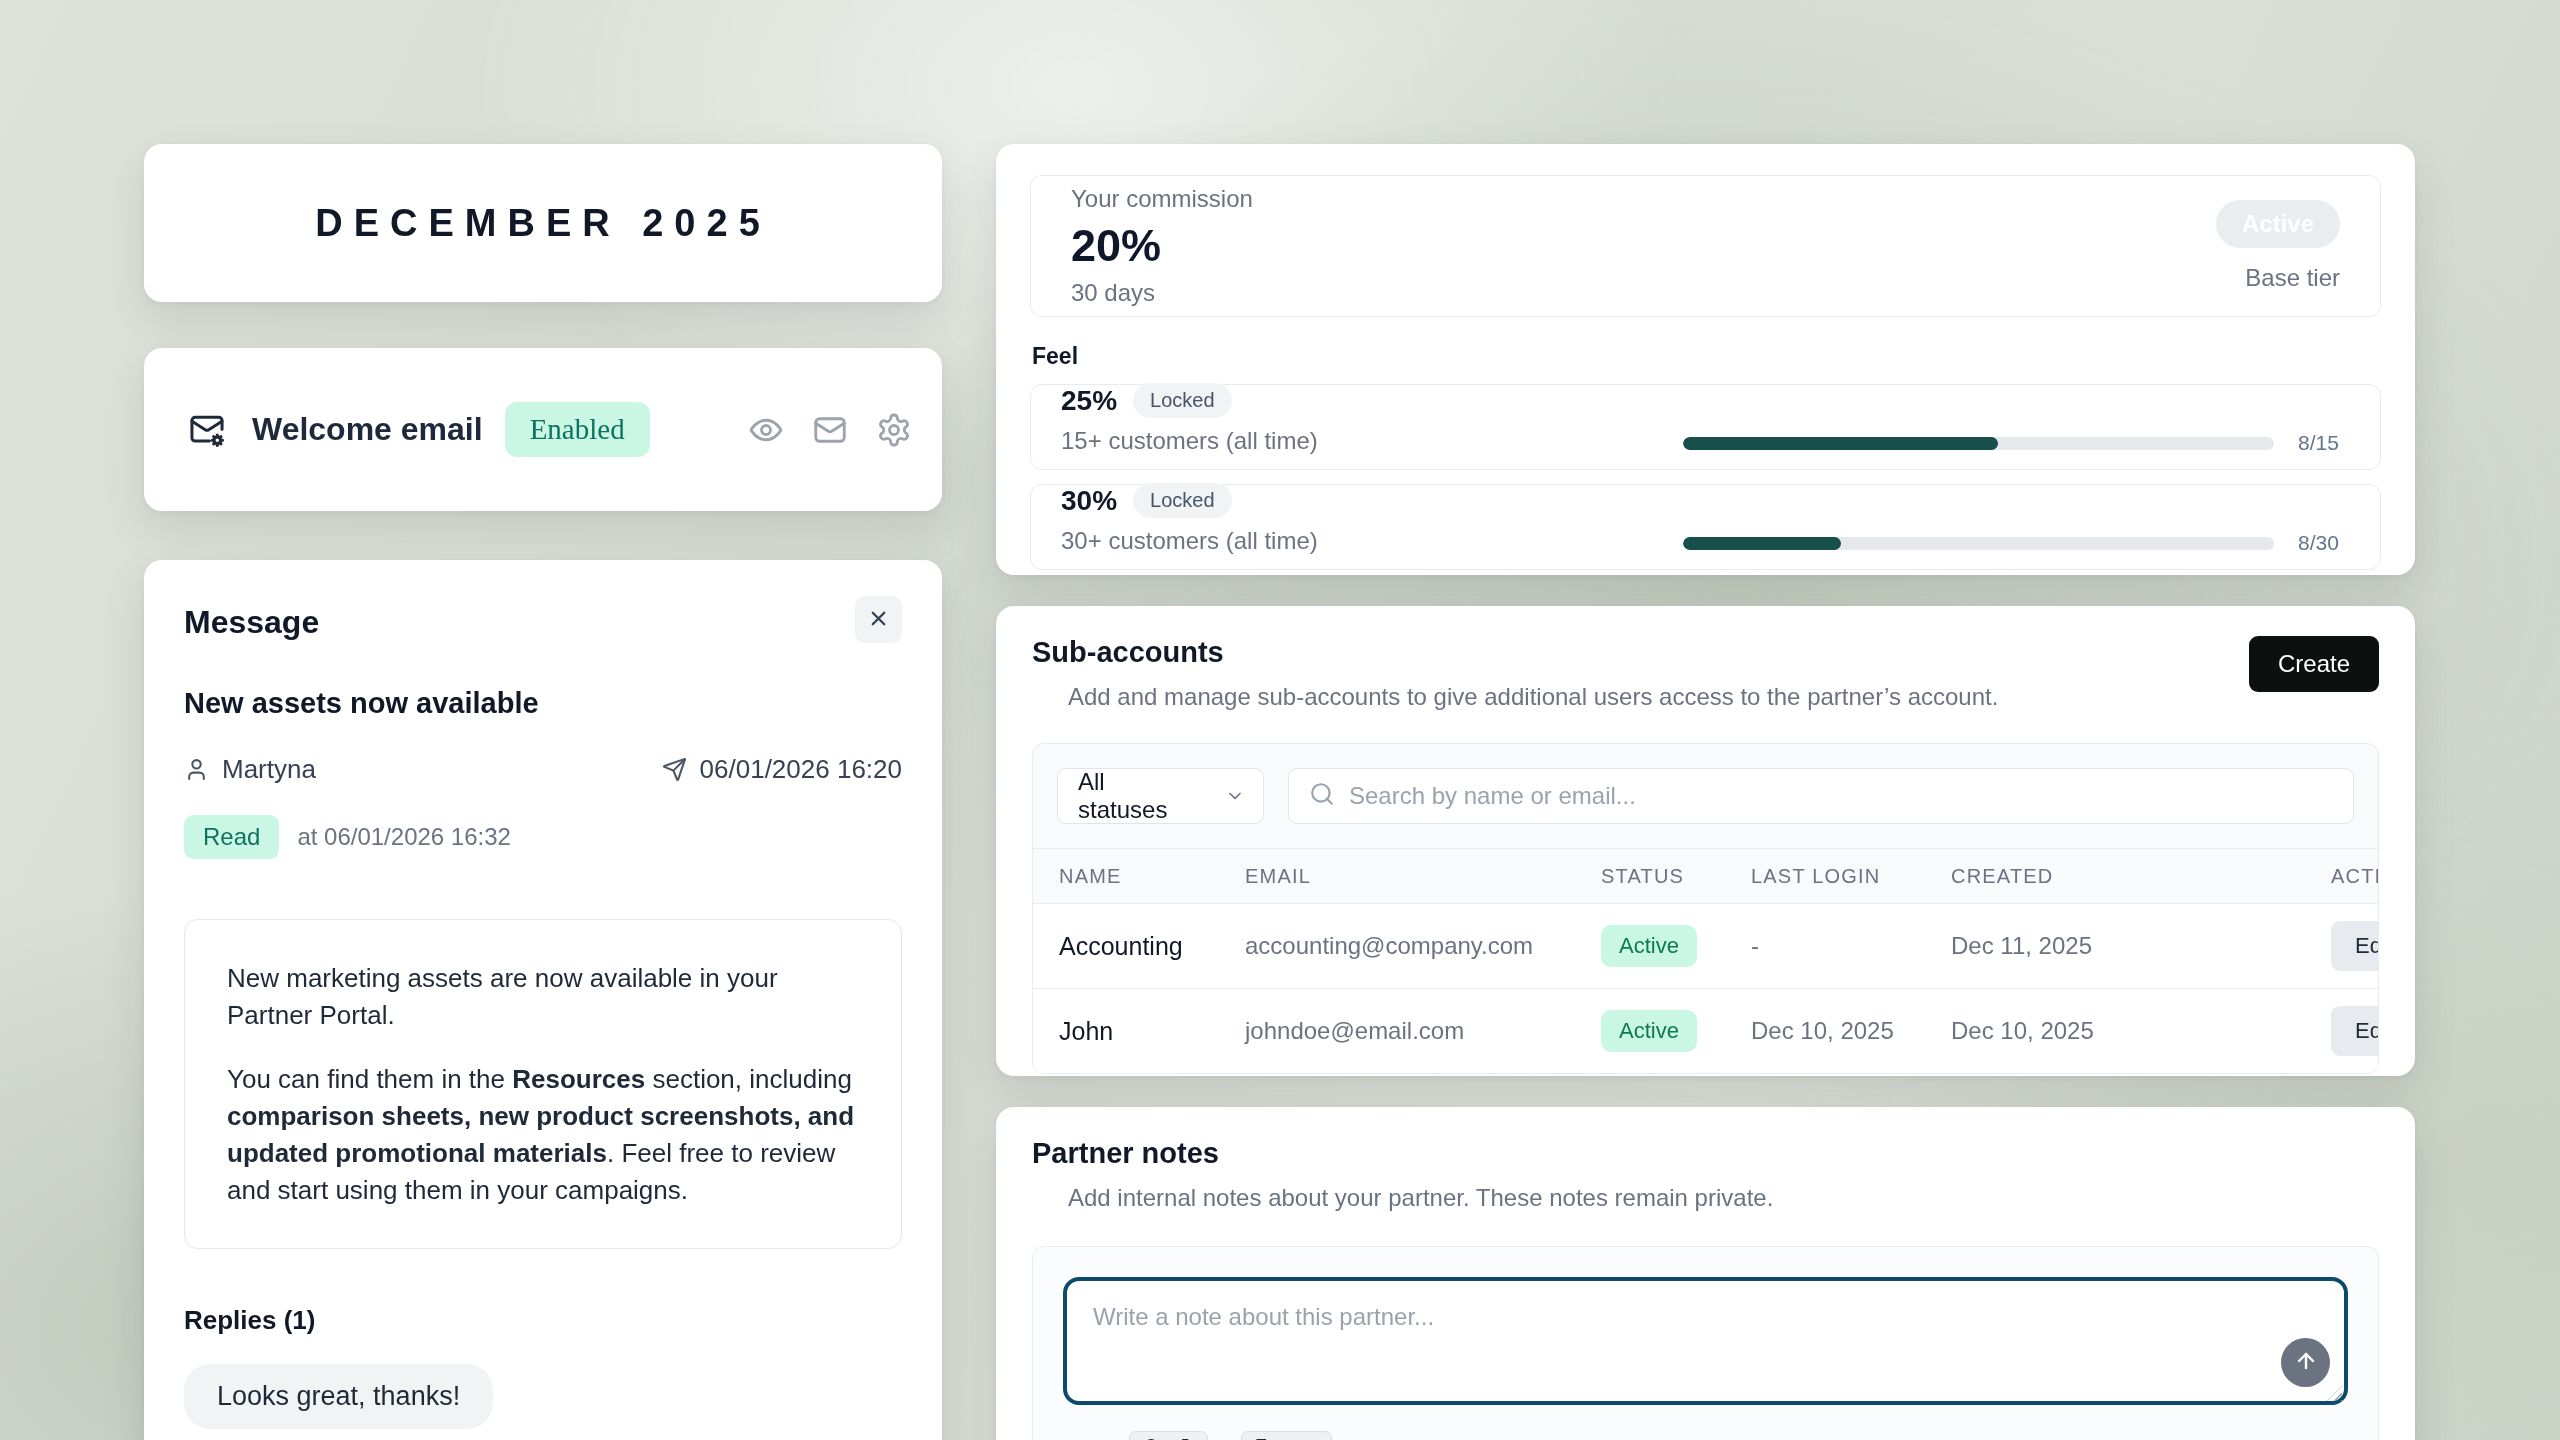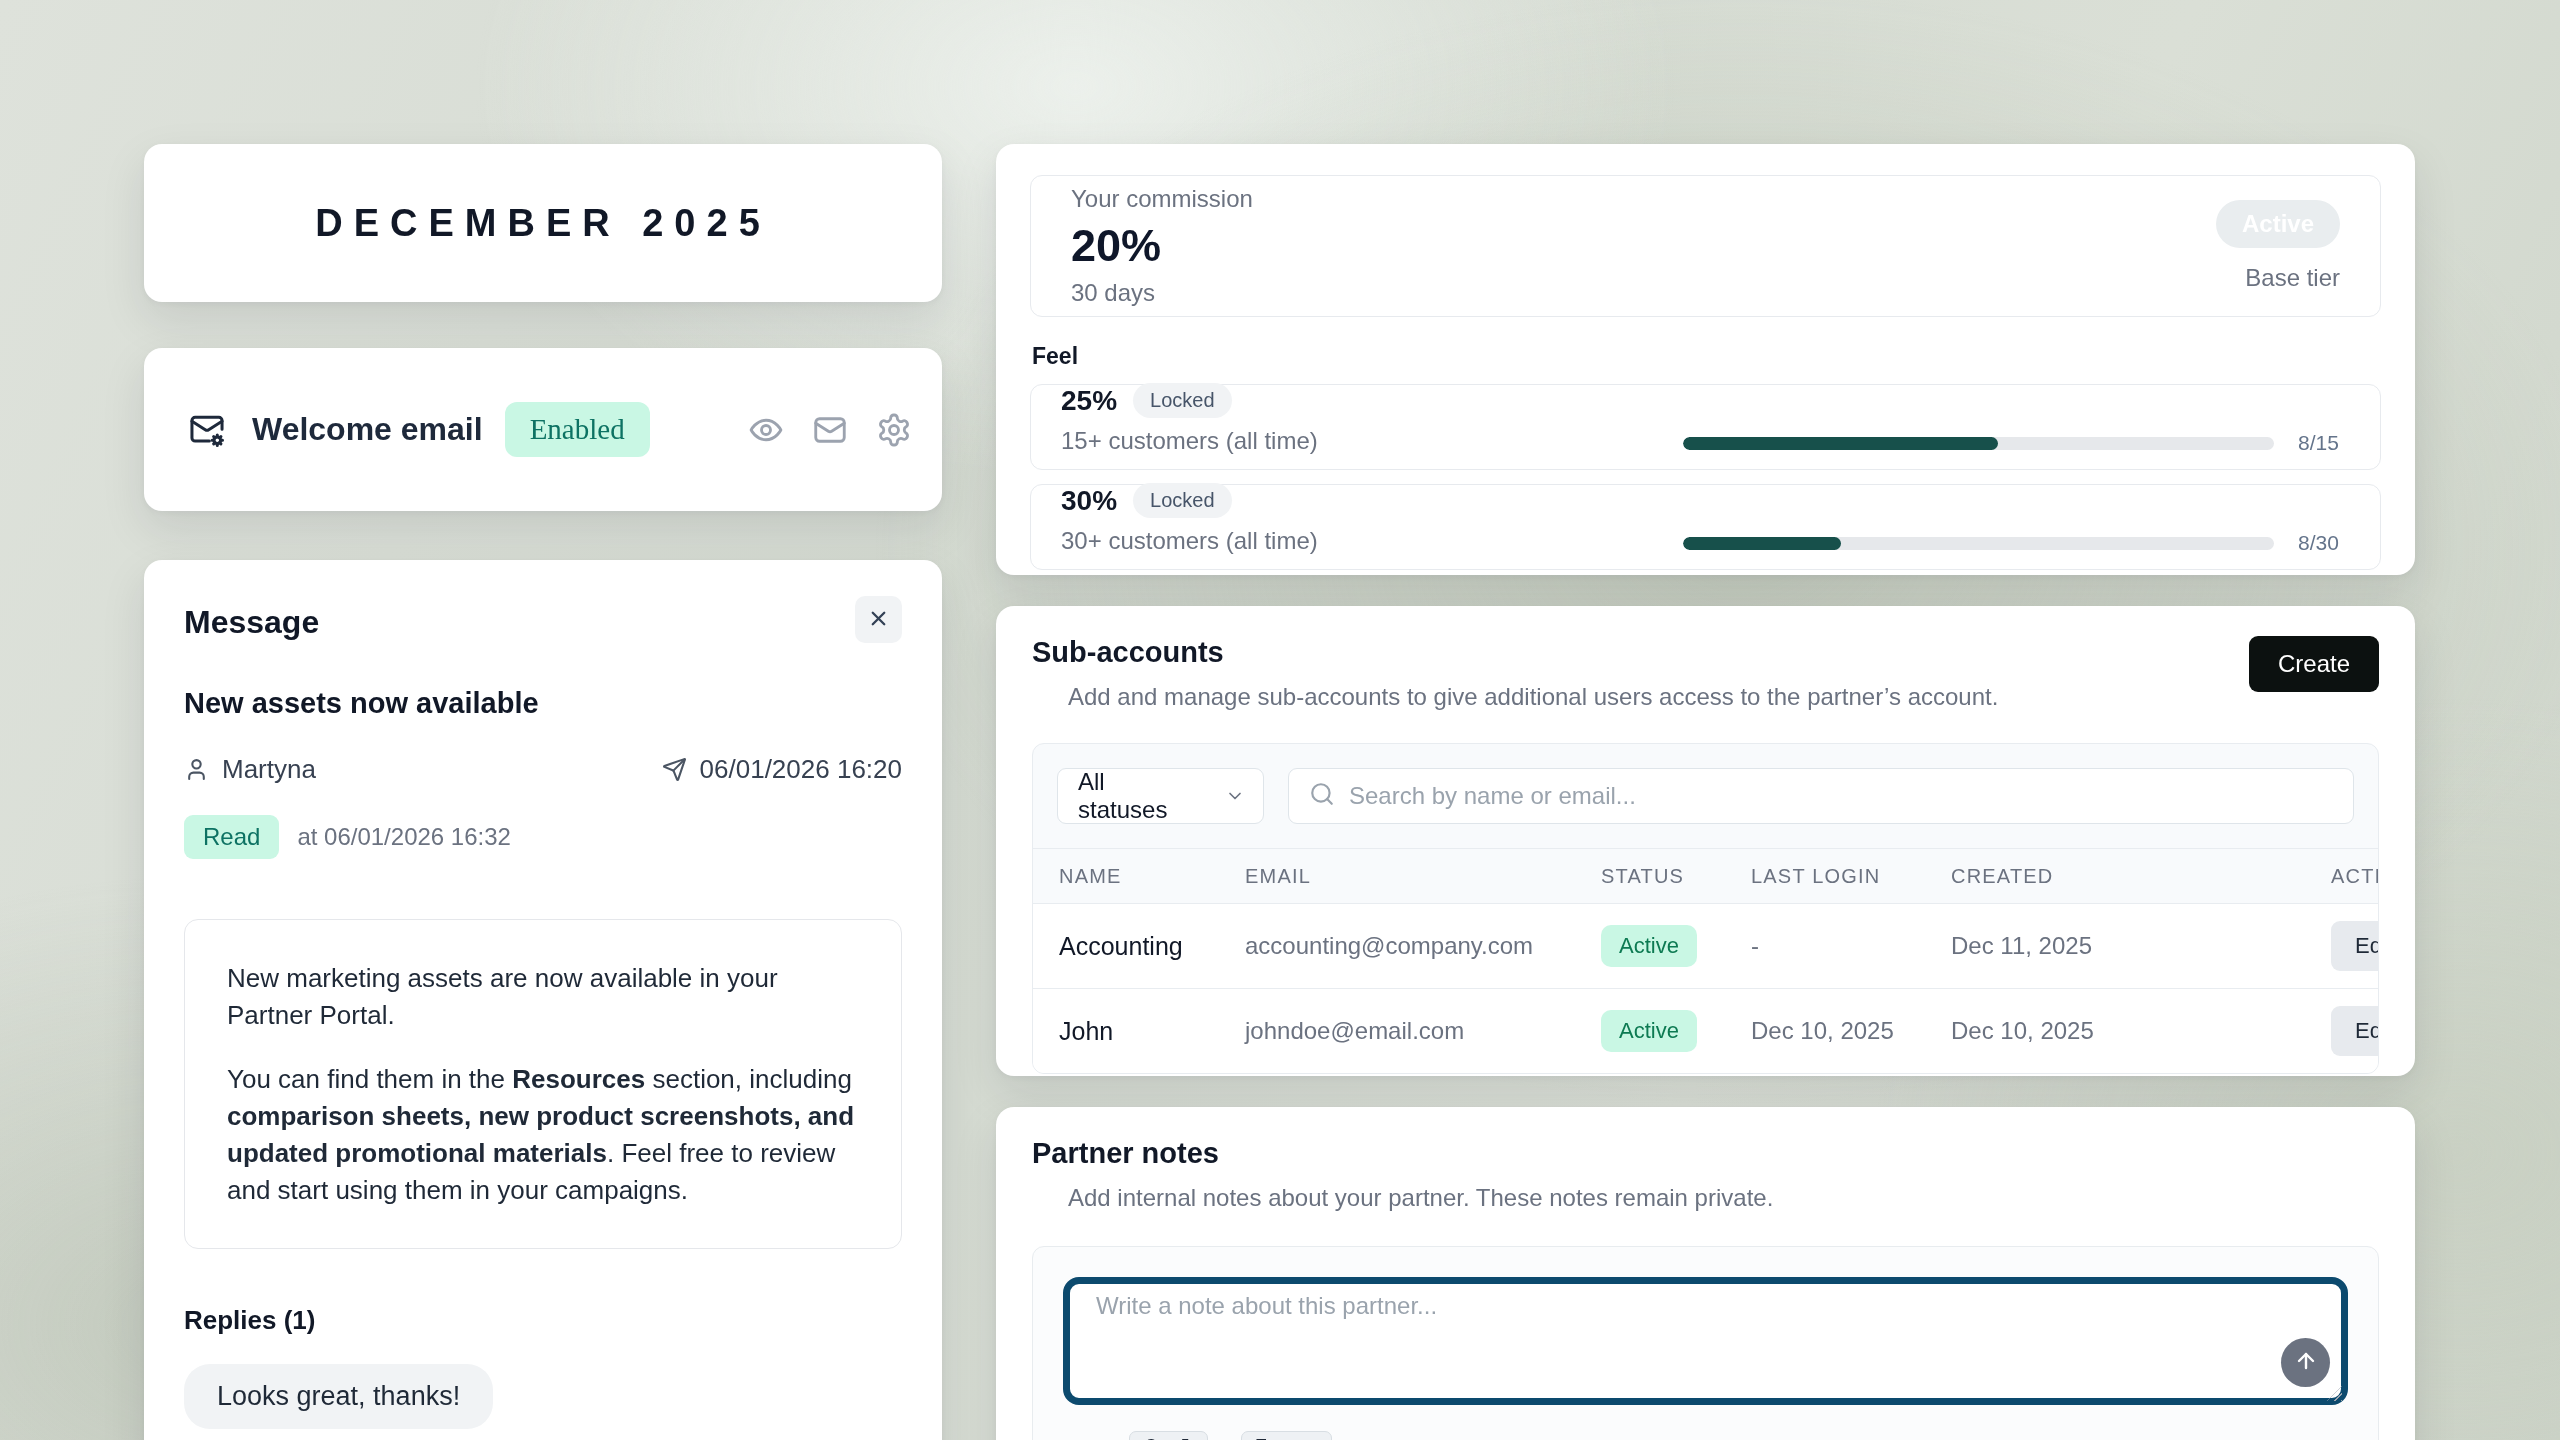--- a/index.html
+++ b/index.html
@@ -103,22 +103,22 @@
   .cell-name { font-size:25px; font-weight:500; color:#111827; }
   .cell-muted { font-size:24px; color:#6b7280; }
   .status-badge { display:inline-block; background:#c9f7e4; color:#0d7a52; font-size:22px;
     padding:8px 18px; border-radius:10px; }
   .btn-edit { background:#e7eaee; border:none; border-radius:9px; font-size:22px; color:#1f2937;
     font-family:inherit; padding:12px 24px; cursor:pointer; }
 
   #card-notes { left:996px; top:1107px; width:1419px; height:430px; padding:30px 36px; }
   .notes-panel { margin-top:34px; border:1px solid #e8ecef; border-radius:12px; background:#fbfcfd; padding:30px; }
   .textarea-wrap { position:relative; }
-  .notes-textarea { width:100%; height:128px; resize:none; border:7px solid #0c4a6e; border-radius:16px;
-    background:#fff; padding:8px 80px 22px 26px; font-size:24px; font-family:inherit; color:#111827; outline:none; }
+  .notes-textarea { width:100%; height:128px; resize:none; border:4px solid #0c4a6e; border-radius:16px;
+    background:#fff; padding:22px 80px 22px 26px; font-size:24px; font-family:inherit; color:#111827; outline:none; }
   .notes-textarea::placeholder { color:#9aa3ad; }
   .send-note-btn { position:absolute; right:18px; bottom:22px; width:49px; height:49px; border-radius:50%;
     background:#6b7280; border:none; color:#fff; display:flex; align-items:center; justify-content:center; cursor:pointer; }
   .resize-handle { position:absolute; right:6px; bottom:8px; width:15px; height:15px;
     background:repeating-linear-gradient(135deg, transparent 0 4px, #9aa3ad 4px 5.5px); cursor:nwse-resize;
     clip-path:polygon(100% 0, 100% 100%, 0 100%); }
   .save-hint { display:flex; align-items:center; gap:10px; margin-top:22px; font-size:22px; color:#4b5563; }
   .kbd { font-family:"DejaVu Sans Mono", monospace; font-weight:700; font-size:21px; color:#1f2937;
     background:#eef1f4; border:1px solid #d8dee3; border-radius:7px; padding:4px 13px; }
 </style>

